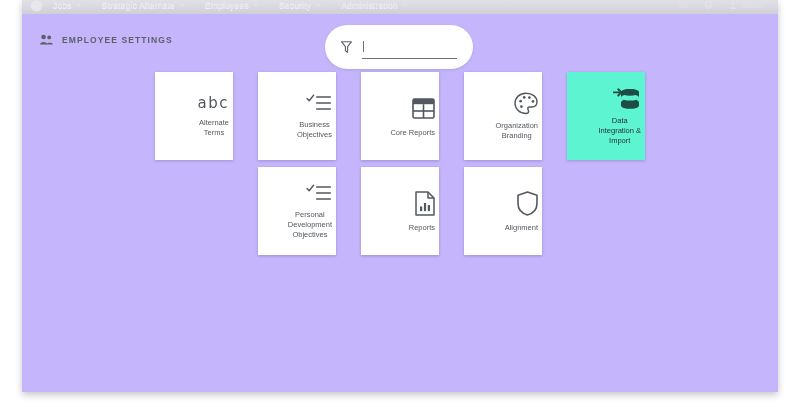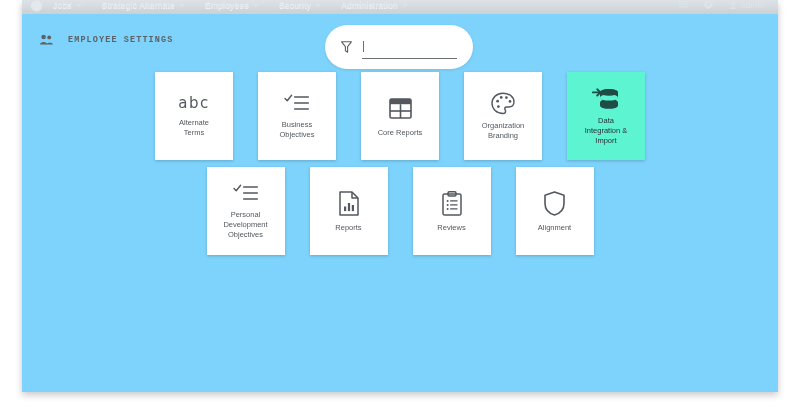--- a/index.html
+++ b/index.html
@@ -15,21 +15,21 @@
     -webkit-font-smoothing: antialiased;
   }
 
   
   .app-window {
     position: absolute;
     left: 22px;
     top: 0px;
     width: 756px;
     height: 392px;
-    background: #7dd3fc;
+    background: #c4b5fd;
     box-shadow: 0 3px 7px rgba(0,0,0,0.22);
     overflow: hidden;
   }
 
   
   .topnav {
     position: absolute;
     left: 0;
     top: -4px;
     width: 100%;
@@ -78,21 +78,21 @@
 
   
   .page-header {
     position: absolute;
     left: 0; top: 18px;
     width: 100%; height: 52px;
   }
   .page-title-wrap {
     position: absolute;
     left: 18px; top: 16px;
-    display: flex; align-items: center; gap: 15px; font-family: Liberation Mono, monospace;
+    display: flex; align-items: center; gap: 9px;
   }
   .page-title {
     font-size: 8.5px;
     color: #5d6166;
     letter-spacing: 1.1px;
     font-weight: 600;
   }
   .people-icon { display:block; }
 
   
@@ -140,21 +140,21 @@
     gap: 25px;
   }
   .tile-row.row2 { margin-top: 7px; }
   .tile {
     width: 78px;
     height: 88px;
     background: #ffffff;
     box-shadow: 0 1px 3px rgba(0,0,0,0.20);
     display: flex;
     flex-direction: column;
-    align-items: center;
+    align-items: flex-end;
     justify-content: center;
     box-sizing: border-box;
     padding: 22px 4px;
   }
   .tile.selected {
     background: #5df4d2;
   }
   .tile-icon {
     height: 34px;
     display: flex;
@@ -365,37 +365,20 @@
             <g fill="#53585e">
               <rect x="5" y="15.5" width="2.2" height="4.6"></rect>
               <rect x="8.9" y="12" width="2.2" height="8.1"></rect>
               <rect x="12.8" y="14" width="2.2" height="6.1"></rect>
             </g>
           </svg>
         </div>
         <div class="tile-label">Reports</div>
       </div>
 
-      <div class="tile">
-        <div class="tile-icon">
-          <svg width="20" height="25" viewBox="0 0 20 25" aria-hidden="true">
-            <rect x="1" y="3" width="18" height="21" rx="1.6" fill="none" stroke="#53585e" stroke-width="1.5"></rect>
-            <rect x="6" y="0.8" width="8" height="4.2" rx="1.2" fill="none" stroke="#53585e" stroke-width="1.5"></rect>
-            <g fill="#53585e">
-              <circle cx="5.6" cy="10" r="1"></circle>
-                <rect x="8" y="9.3" width="7.6" height="1.3" rx="0.5"></rect>
-              <circle cx="5.6" cy="14" r="1"></circle>
-                <rect x="8" y="13.3" width="7.6" height="1.3" rx="0.5"></rect>
-              <circle cx="5.6" cy="18" r="1"></circle>
-                <rect x="8" y="17.3" width="7.6" height="1.3" rx="0.5"></rect>
-            </g>
-          </svg>
-        </div>
-        <div class="tile-label">Reviews</div>
-      </div>
 
       <div class="tile">
         <div class="tile-icon">
           <svg width="21" height="25" viewBox="0 0 21 25" aria-hidden="true">
             <path d="M10.5 1 L20 4.2 L20 12.5 C20 18.6 15.6 22.5 10.5 24 C5.4 22.5 1 18.6 1 12.5 L1 4.2 Z" fill="none" stroke="#53585e" stroke-width="1.6" stroke-linejoin="round"></path>
           </svg>
         </div>
         <div class="tile-label">Alignment</div>
       </div>
 

